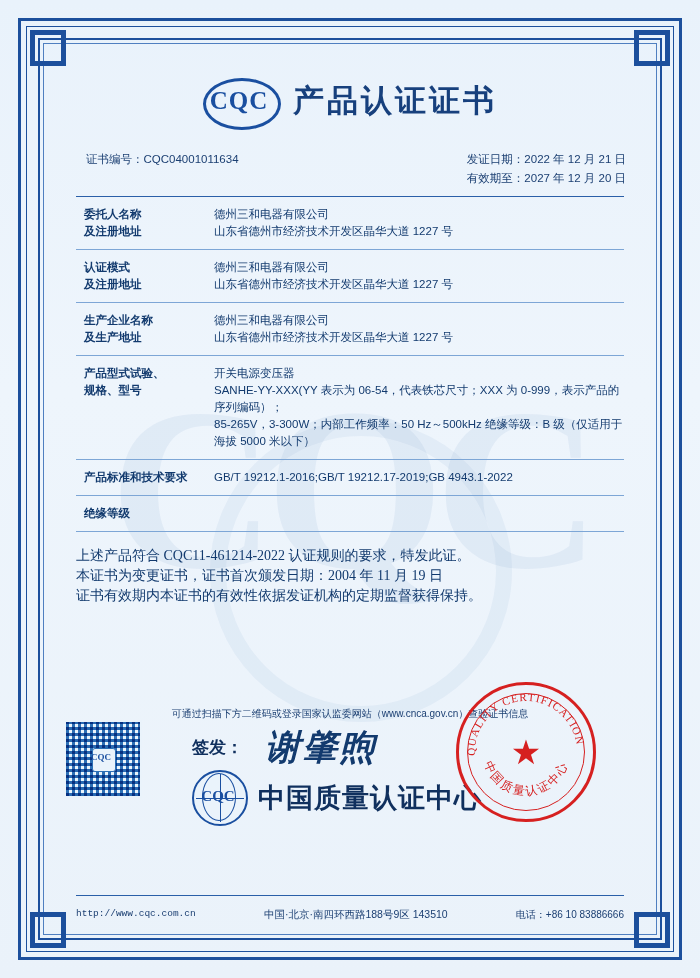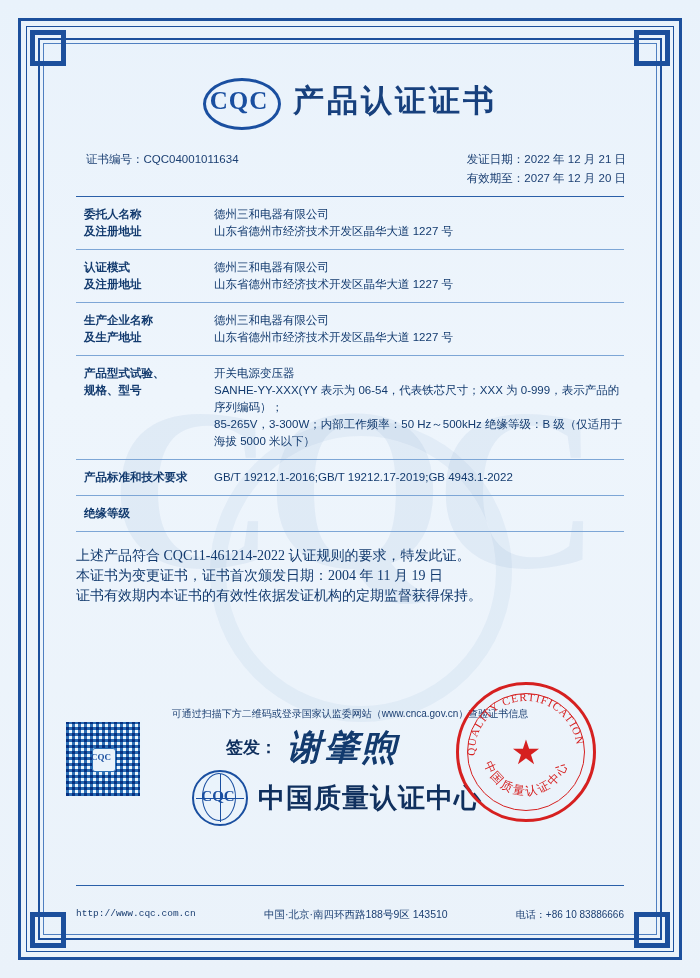--- a/index.html
+++ b/index.html
@@ -210,22 +210,21 @@
     color: #1a4fa0;
     z-index: 4;
   }
 
   .sign-row {
     position: absolute;
     left: 140px;
     top: 672px;
     display: flex;
     align-items: center;
-    gap: 10px;
-    margin-left: 34px;
+    gap: 22px;
   }
   .sign-label {
     font-size: 17px;
     color: #10305e;
     font-family: "Liberation Serif", serif;
     font-weight: bold;
   }
   .signature {
     font-size: 35px;
     color: #123a6e;
@@ -325,21 +324,21 @@
   .seal-arc text.cn {
     font-size: 12px;
     letter-spacing: 2px;
   }
 
   .footer {
     position: absolute;
     left: 24px; right: 24px;
     bottom: 4px;
     border-top: 1px solid #2a5fa8;
-    padding-top: 22px;
+    padding-top: 12px;
     display: flex;
     justify-content: space-between;
     font-size: 10px;
     color: #1b3f72;
   }
   .footer .mid { font-size: 10.5px; }
   .mono { font-family: "Liberation Mono", monospace; font-size: 9.5px; }
 </style>
 </head>
 <body>

